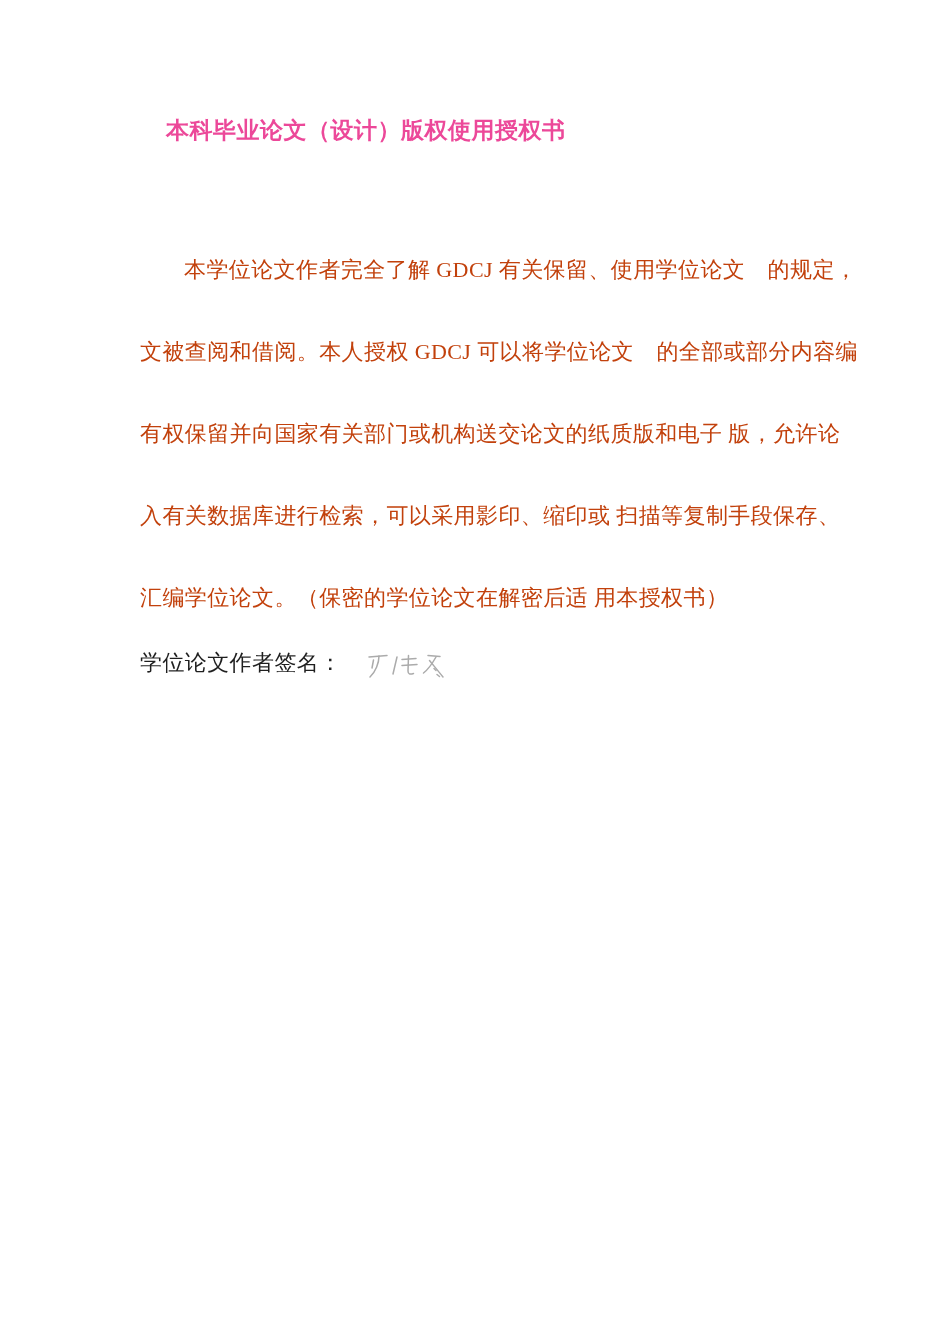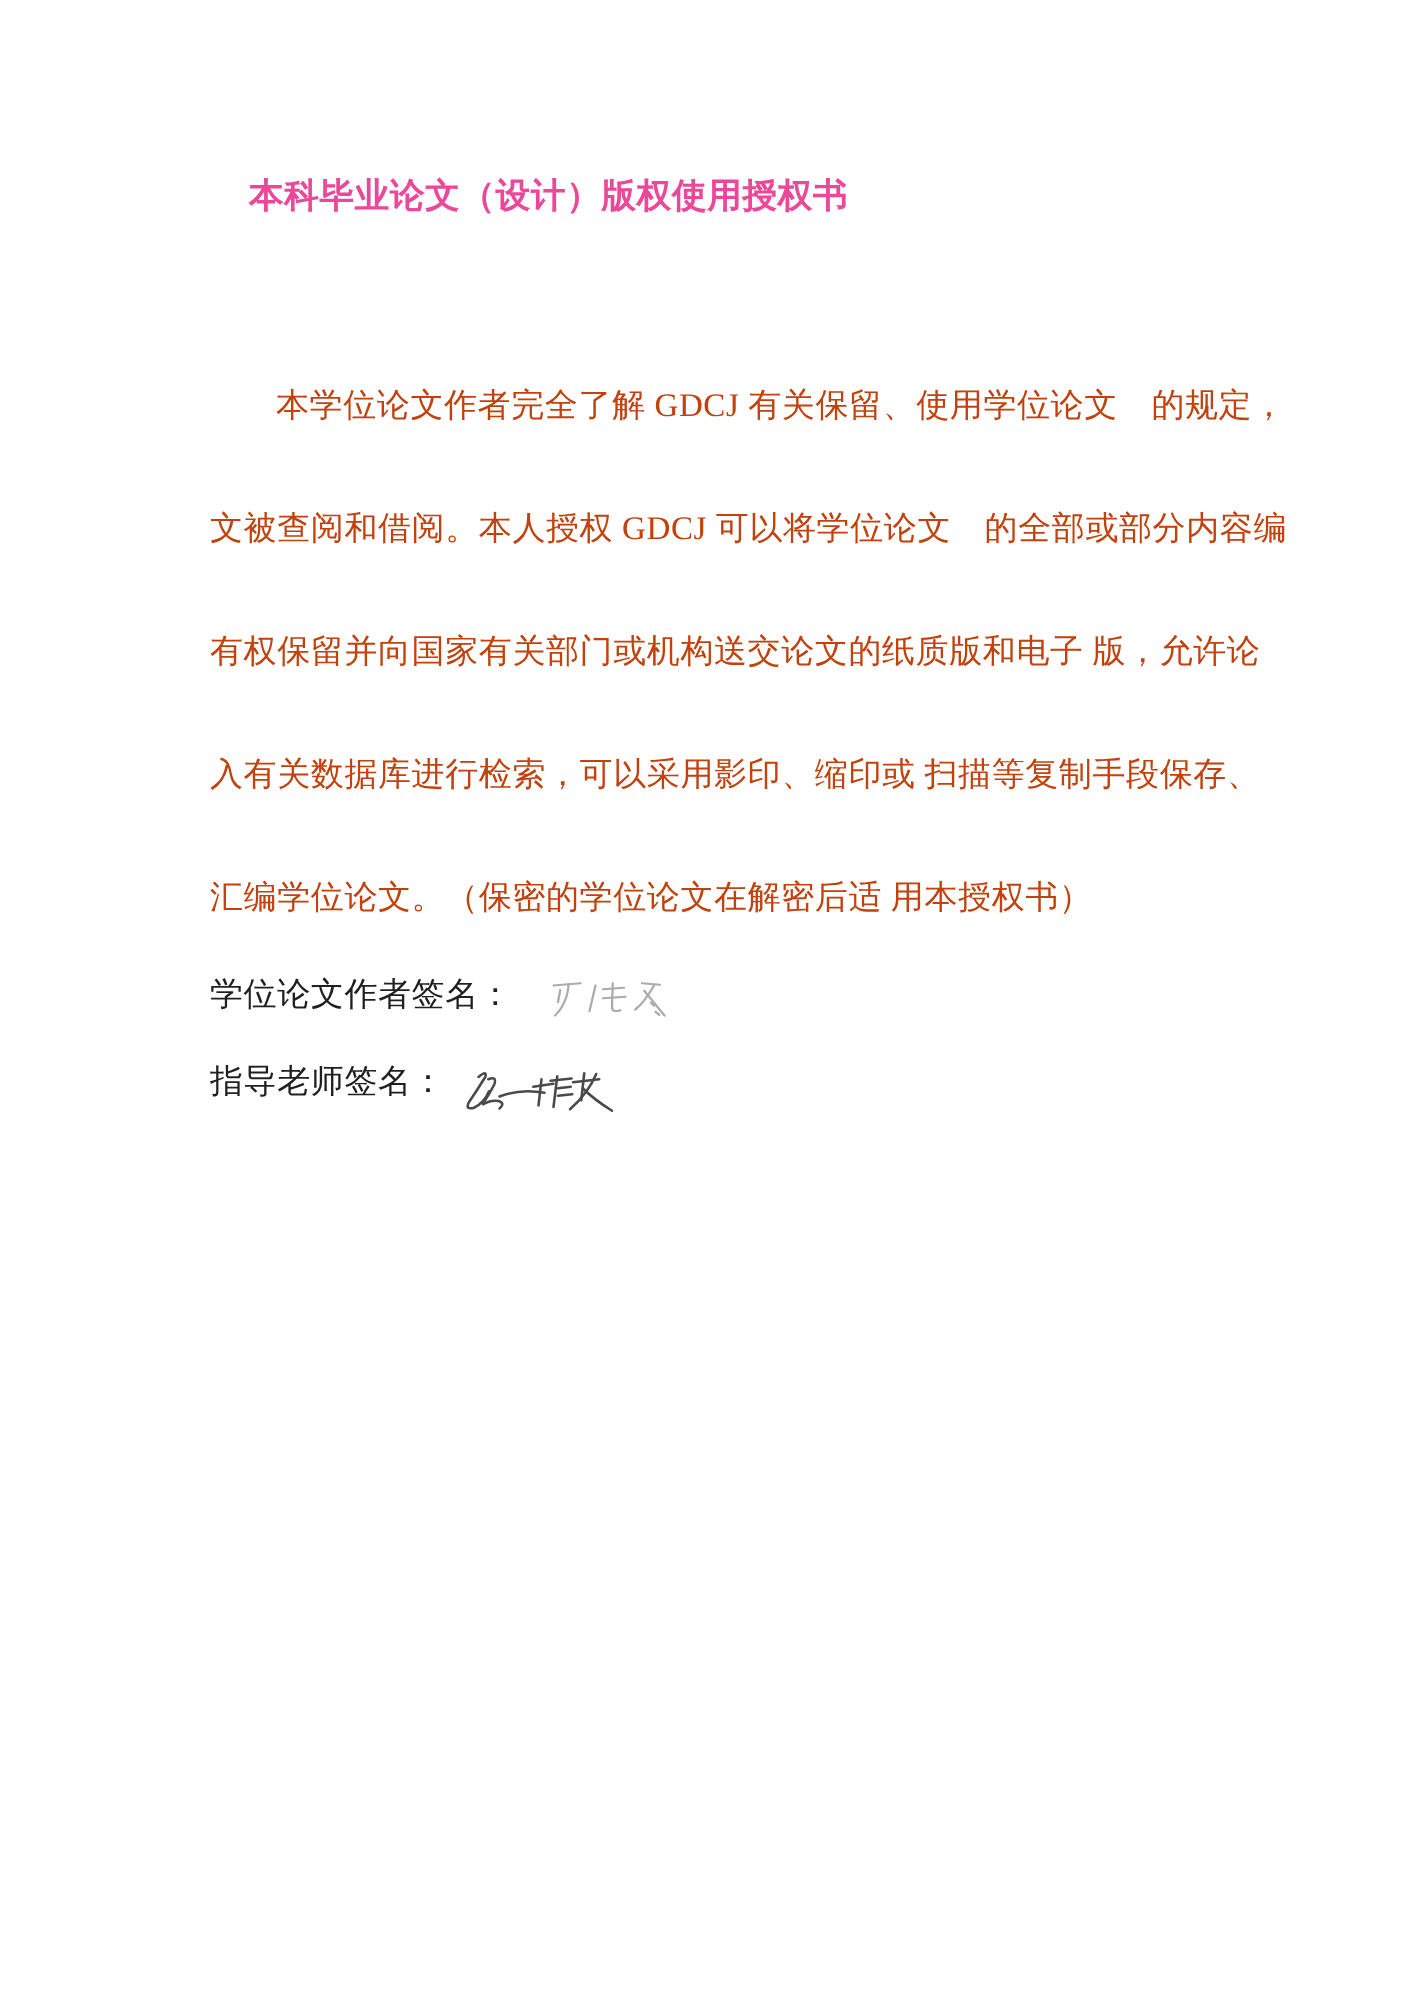--- a/index.html
+++ b/index.html
@@ -90,33 +90,14 @@
       <path d="M42.5 7.5 L42 23 Q42 27.5 47.5 25.5"></path>
       <path d="M36 17.5 L51 16.5"></path>
       <path d="M62 7.5 L74 8.5"></path>
       <path d="M70 9 C66 16 61.5 22 57.5 25"></path>
       <path d="M63.5 12.5 C68 18 73 24 77 29"></path>
       <path d="M68 20.5 L70 22.5"></path>
       <path d="M71 26.5 L73.5 28.5"></path>
     </svg>
   </div>
 
-  <div class="sig-row supervisor">
-    <span class="sig-label">指导老师签名：</span>
-
-    <svg class="sig-svg supervisor-sig" width="102" height="38" viewBox="0 0 102 38" fill="none" stroke="#4a4a4a" stroke-width="1.7" stroke-linecap="round">
-      <path d="M10 11 Q16 6 14.5 11 Q9 20 3.5 28 Q1 33 7 31.5 Q14 28 17 20.5"></path>
-      <path d="M16.5 12.5 Q22.5 10 20.5 16 Q17 23 12.5 29.5 Q18 26 23.5 27 Q28 28.5 24 32"></path>
-      <path d="M24 24 Q38 18.5 54 21.5"></path>
-      <path d="M52 12.5 L50 30"></path>
-      <path d="M46.5 17.5 L60 15.5"></path>
-      <path d="M62.5 10.5 L60 31"></path>
-      <path d="M58 13.5 L72 12"></path>
-      <path d="M63 18.5 L71.5 17.5"></path>
-      <path d="M63 23.5 L72.5 22.5"></path>
-      <path d="M80.5 8.5 L78.5 26.5"></path>
-      <path d="M73 14.5 L90.5 12.5"></path>
-      <path d="M88.5 9 Q83 22 71 32.5"></path>
-      <path d="M79.5 18.5 Q87 26 99 33.5"></path>
-    </svg>
-  </div>
 
 </div>
 
 </body></html>

